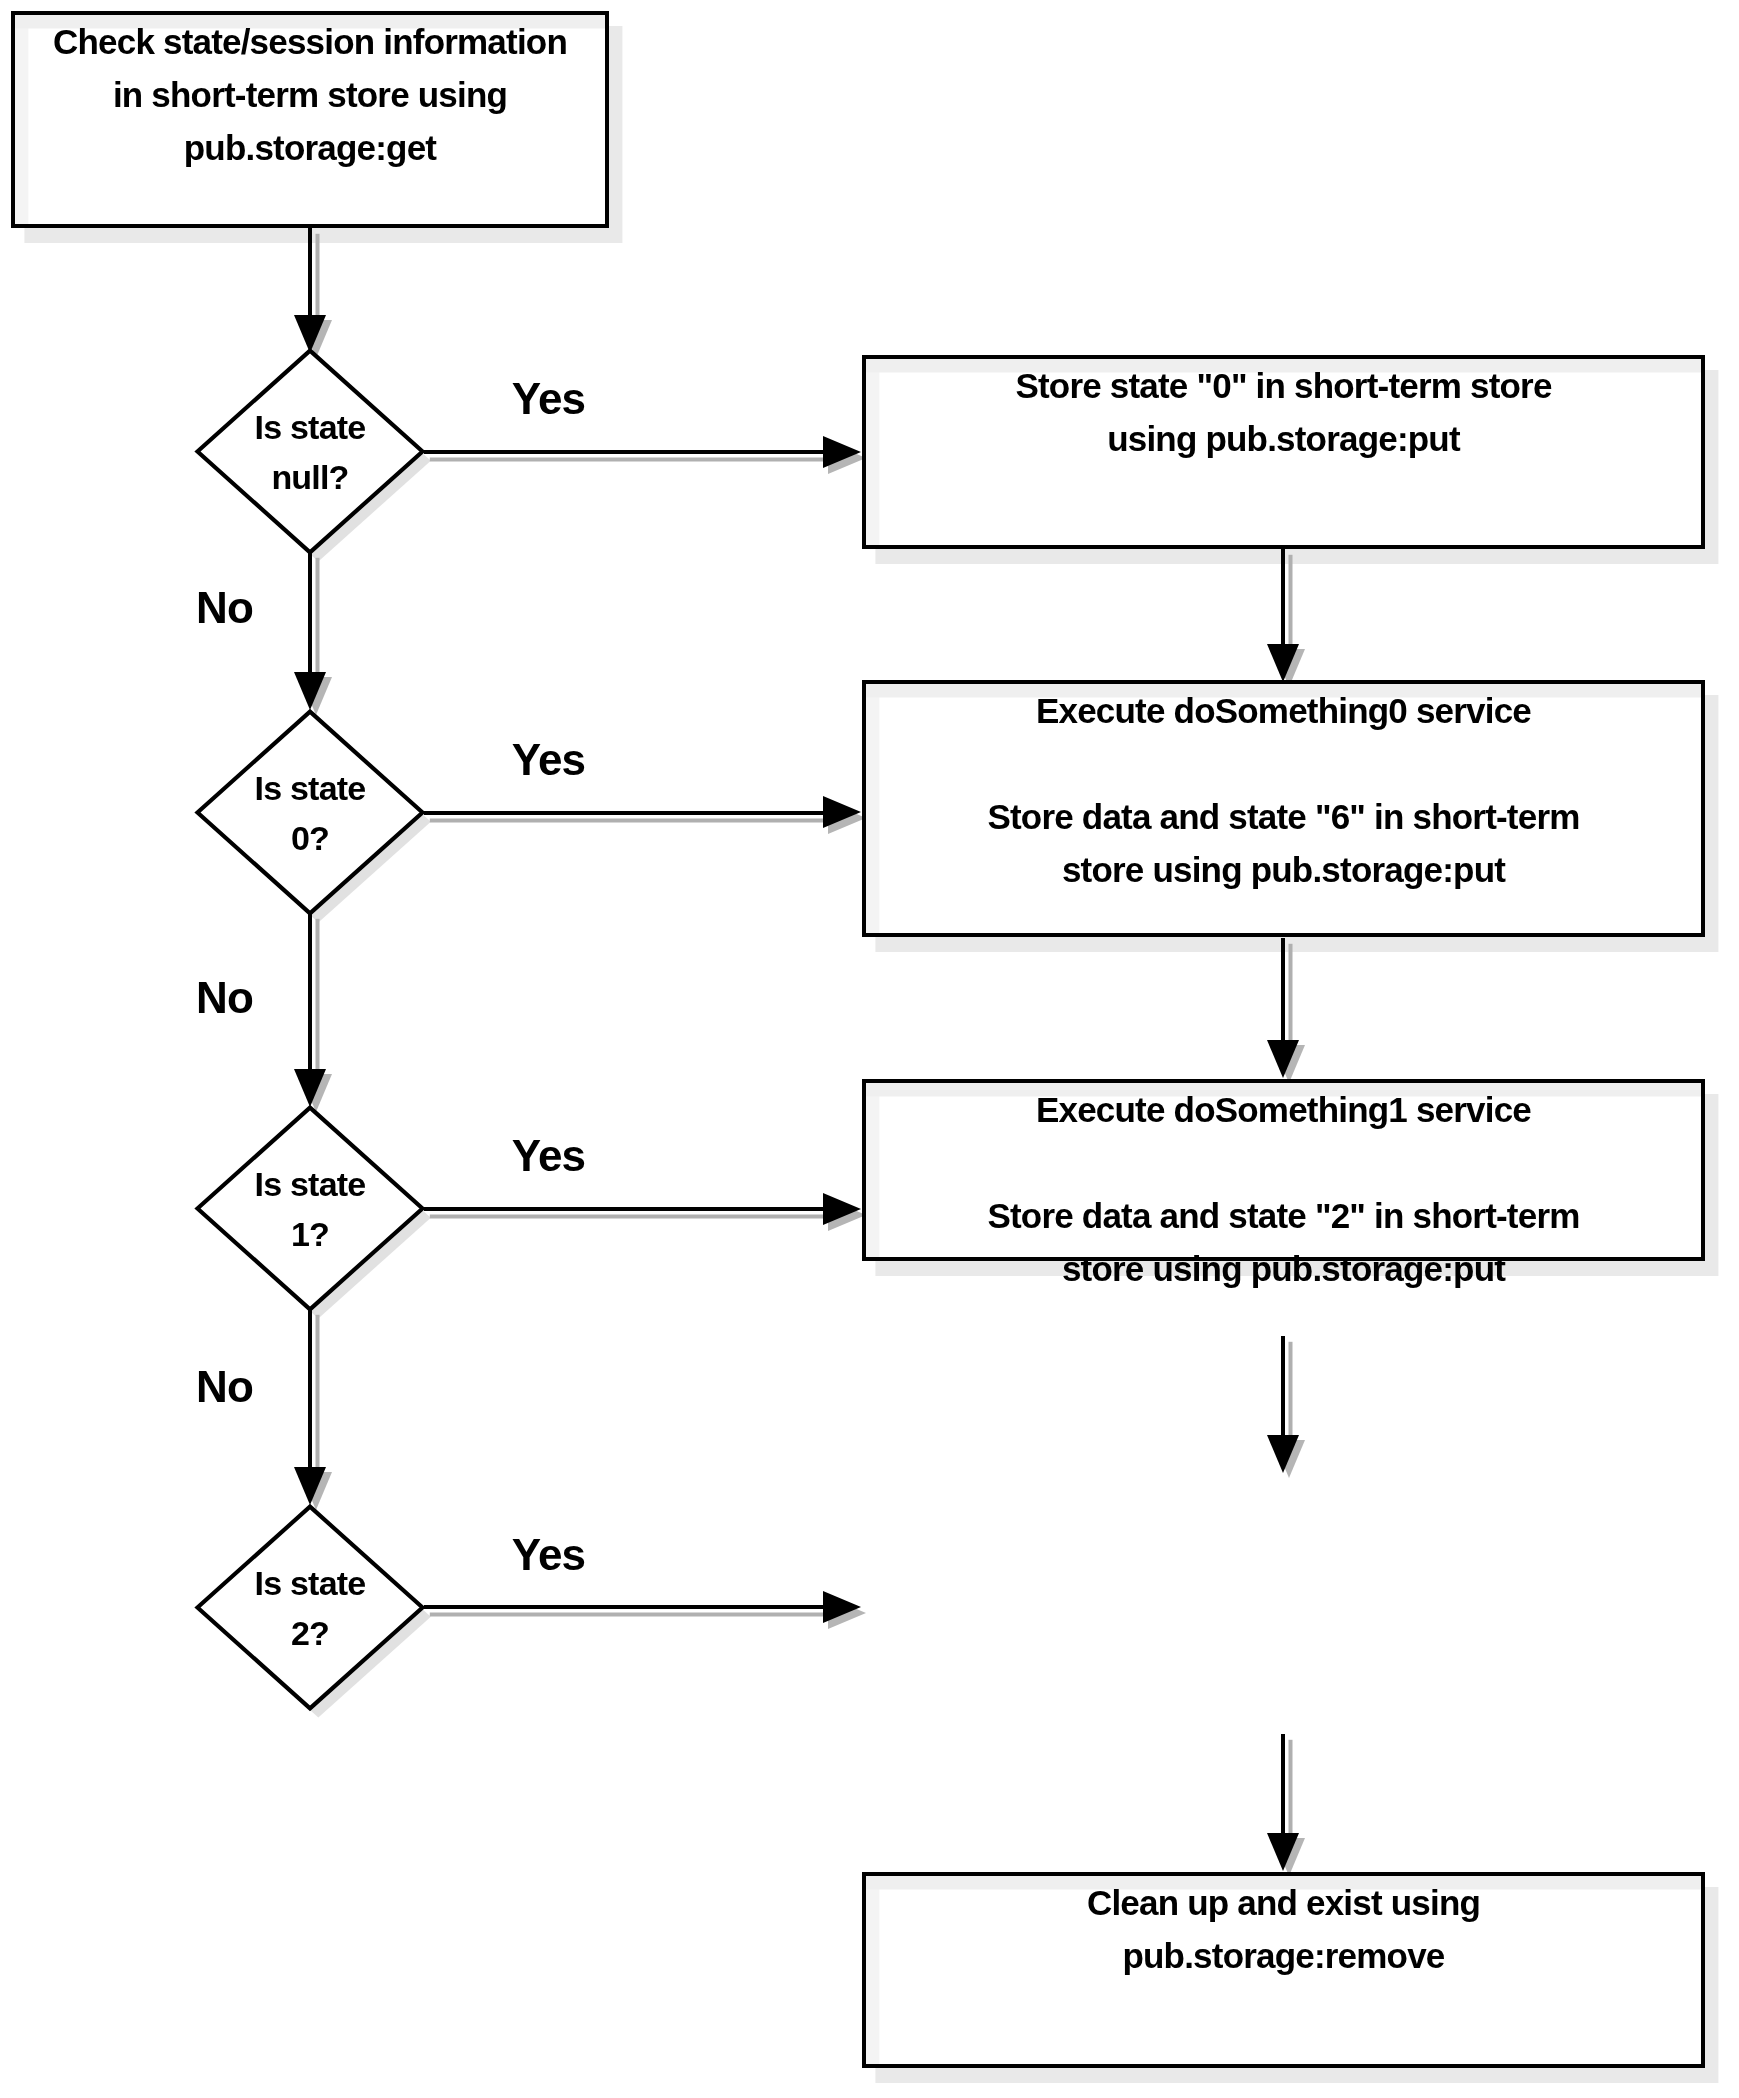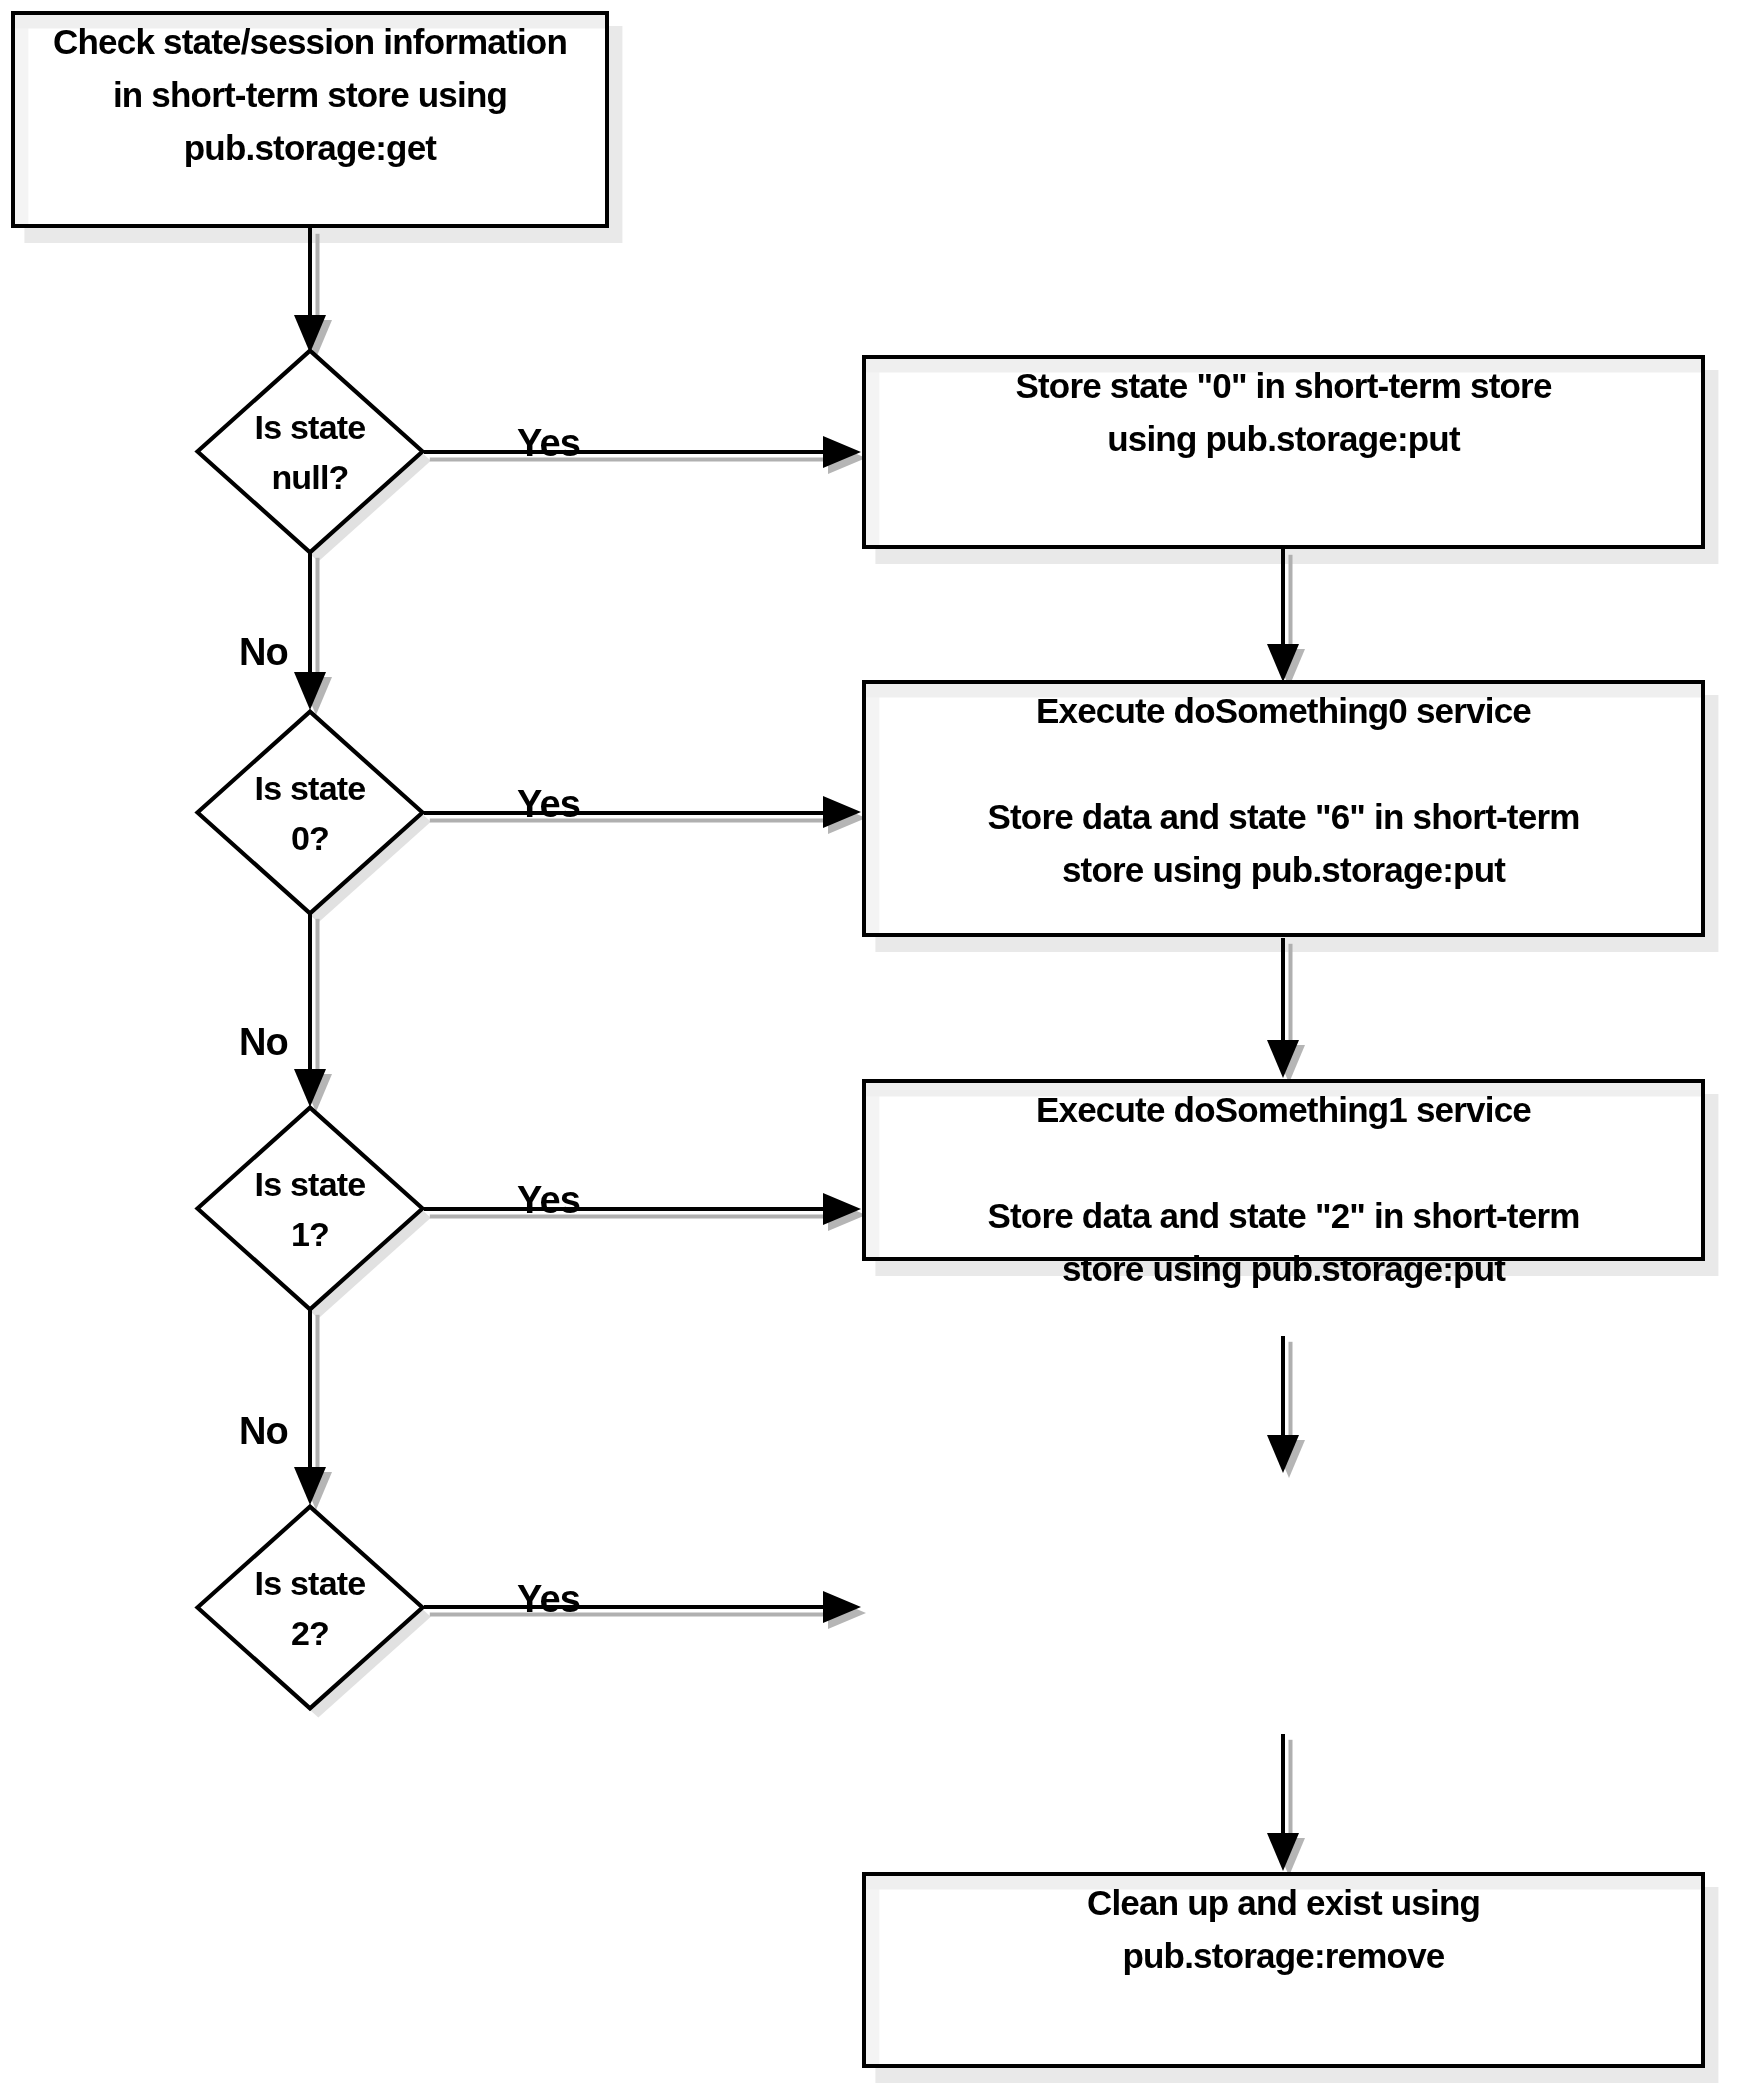--- a/index.html
+++ b/index.html
@@ -38,24 +38,24 @@
     filter: drop-shadow(6.7px 5px 0 #b5b5b5);
   }
   .arrow-right {
     position:absolute; width:0; height:0;
     border-top:16.7px solid transparent; border-bottom:16.7px solid transparent;
     border-left:38px solid #000;
     filter: drop-shadow(5px 6.7px 0 #b5b5b5);
   }
 
   .edge-label {
-    position:absolute; font-size:38px; letter-spacing:-0.8px; line-height:42px;margin-top:44px;
+    position:absolute; font-size:44px; letter-spacing:-0.8px; line-height:42px;
   }
   .label-yes { width:109px; text-align:center; }
-  .label-no  { width:92px; text-align:right; }
+  .label-no  { width:92px; }
 </style>
 </head>
 <body>
 
 <div id="canvas">
 
   <div class="pbox" style="left:11px; top:11px; width:598px; height:217px;">
     <span class="node-text">Check state/session information
 in short-term store using
 pub.storage:get</span>

